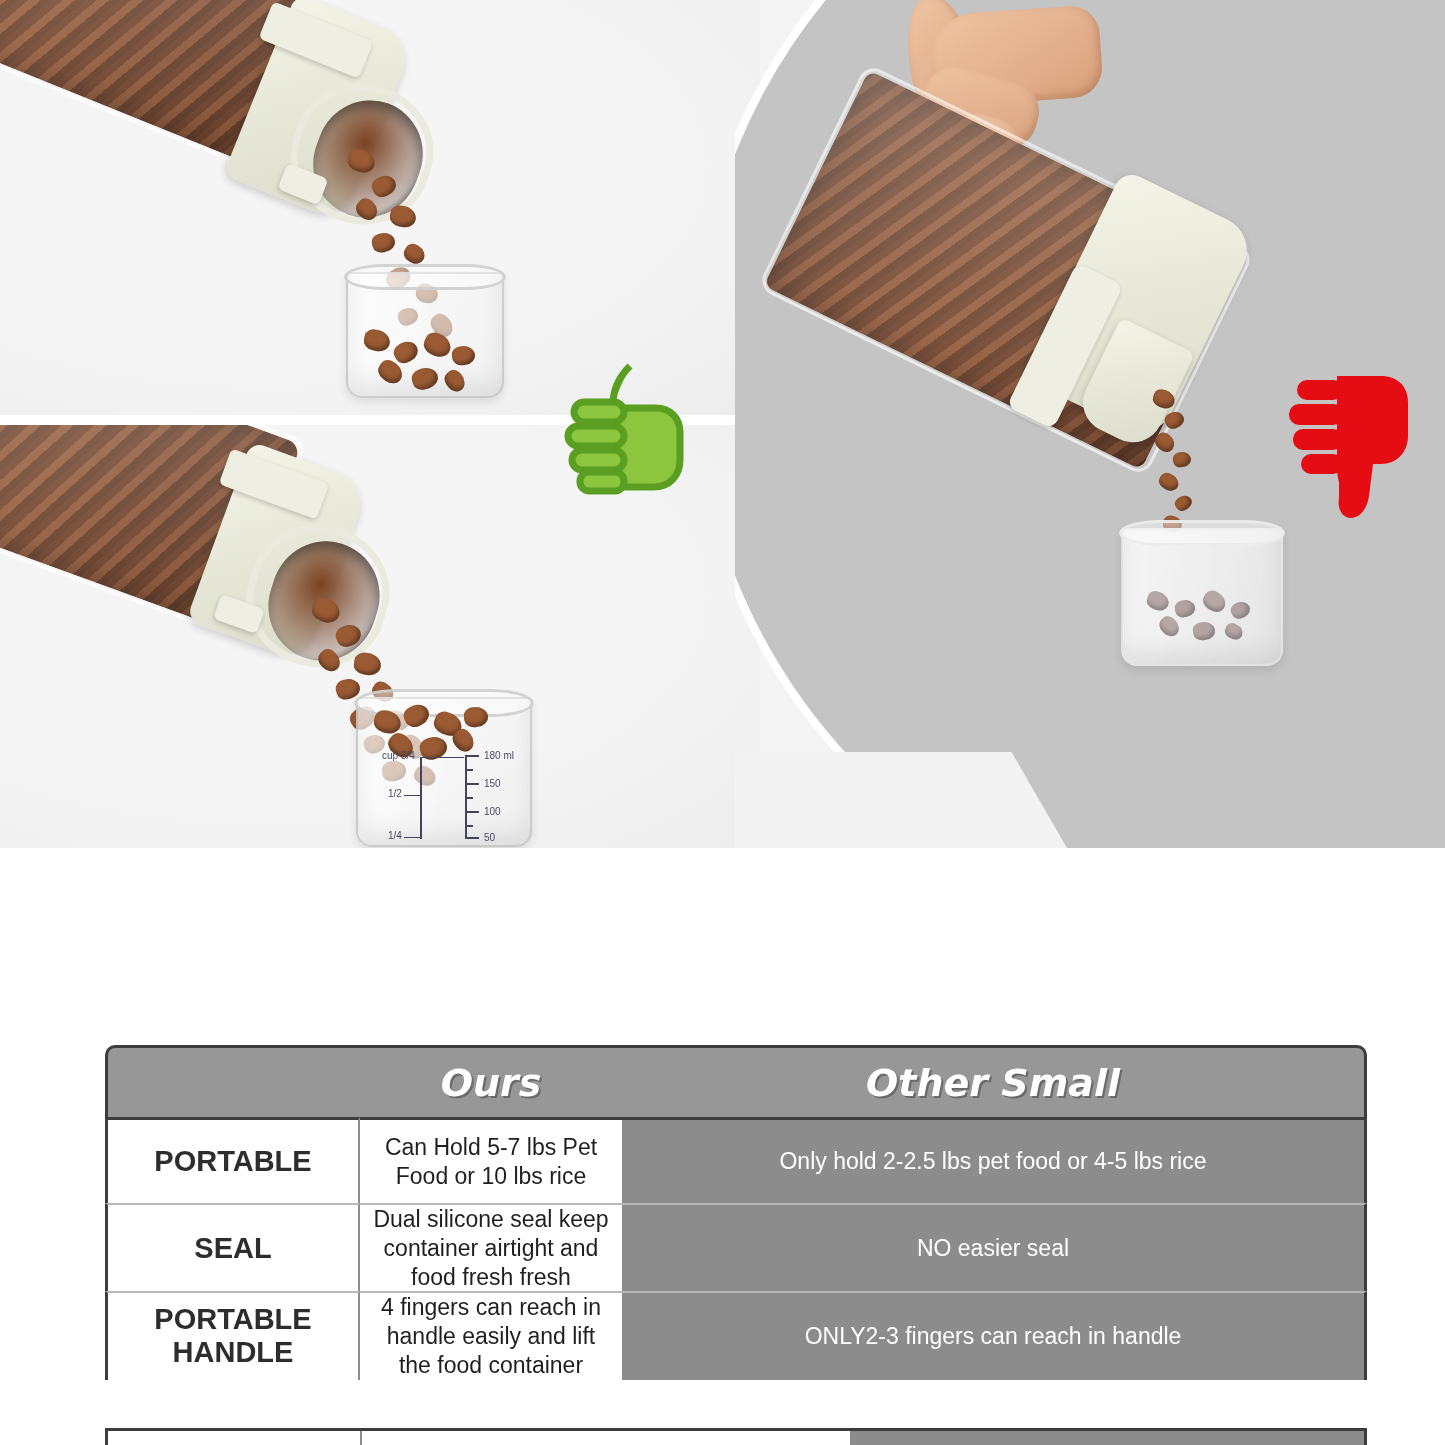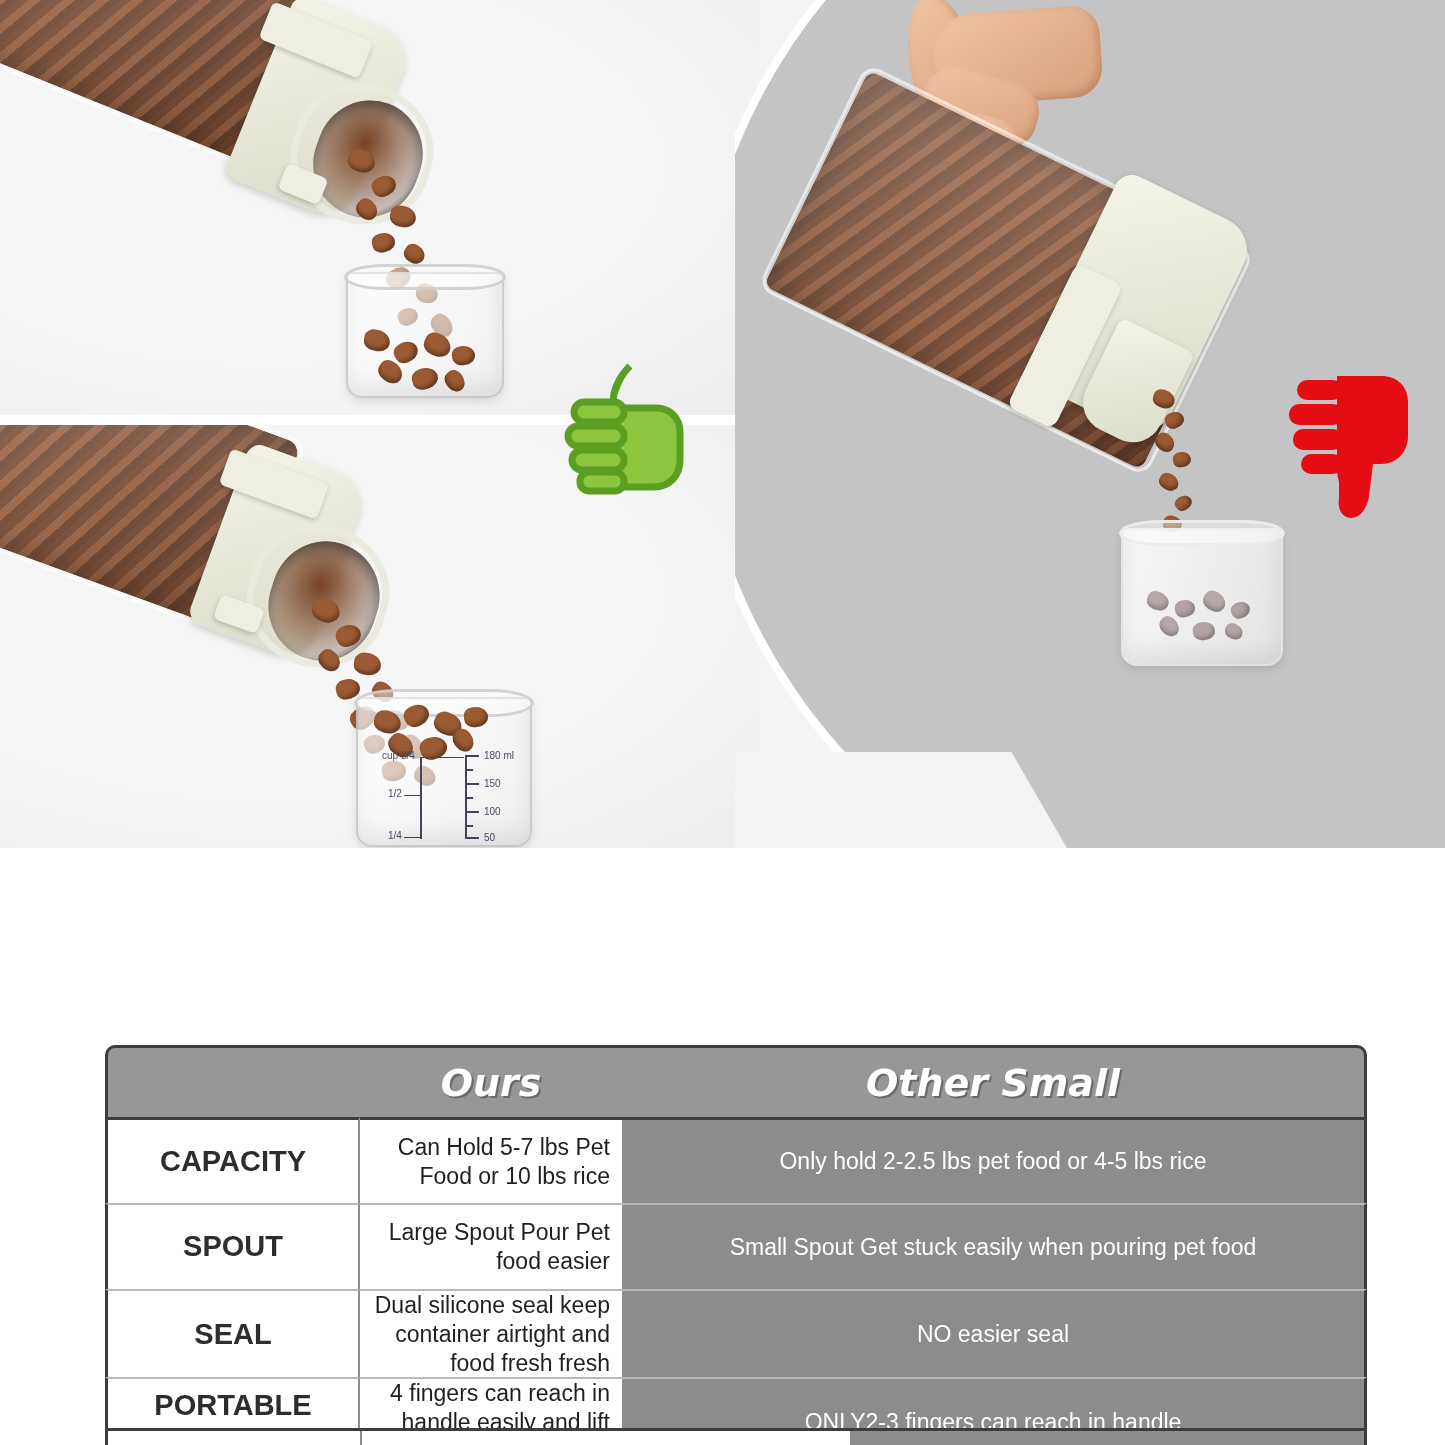--- a/index.html
+++ b/index.html
@@ -104,21 +104,21 @@
      border-top:3px solid #3d3d3d; }
   thead th.c2 { border-top:3px solid #3d3d3d; }
   thead th.c3 { border-radius:0 10px 0 0; border-right:3px solid #3d3d3d;
      border-top:3px solid #3d3d3d; }
 
   tbody tr { height:86px; }
   tbody td { border-top:2px solid #b9b9b9; }
   tbody td.feature { border-left:3px solid #3d3d3d; border-right:2px solid #8e8e8e;
      text-align:center; font-size:29px; font-weight:bold; color:#2d2d2d;
      font-family:"Liberation Sans", sans-serif; line-height:1.14; }
-  tbody td.ours { text-align:right; font-size:23px; color:#1f1f1f;
+  tbody td.ours { text-align:center; font-size:23px; color:#1f1f1f;
      line-height:1.25; padding:0 12px; background:#fff; }
   tbody td.other { text-align:center; font-size:23px; color:#ffffff;
      line-height:1.25; padding:0 12px; background:#8c8c8c;
      border-right:3px solid #3d3d3d; }
   tbody tr:first-child td { border-top:3px solid #3d3d3d; }
 
   #table-foot { position:absolute; left:105px; top:1428px; width:1262px; height:17px;
      border-left:3px solid #3d3d3d; border-right:3px solid #3d3d3d;
      border-top:3px solid #3d3d3d; background:#fff; }
   #table-foot .fcell { position:absolute; left:252px; top:0; bottom:0; width:2px; background:#8e8e8e; }
@@ -301,28 +301,23 @@
       </colgroup>
       <thead>
         <tr>
           <th class="c1"></th>
           <th class="c2">Ours</th>
           <th class="c3">Other Small</th>
         </tr>
       </thead>
       <tbody>
         <tr>
-          <td class="feature">CAPACITY</td>
+          <td class="feature">PORTABLE</td>
           <td class="ours">Can Hold 5-7 lbs Pet Food or 10 lbs rice</td>
           <td class="other">Only hold 2-2.5 lbs pet food or 4-5 lbs rice</td>
-        </tr>
-        <tr>
-          <td class="feature">SPOUT</td>
-          <td class="ours">Large Spout Pour Pet food easier</td>
-          <td class="other">Small Spout Get stuck easily when pouring pet food</td>
         </tr>
         <tr>
           <td class="feature">SEAL</td>
           <td class="ours">Dual silicone seal keep container airtight and food fresh fresh</td>
           <td class="other">NO easier seal</td>
         </tr>
         <tr>
           <td class="feature">PORTABLE HANDLE</td>
           <td class="ours">4 fingers can reach in handle easily and lift the food container</td>
           <td class="other">ONLY2-3 fingers can reach in handle</td>

